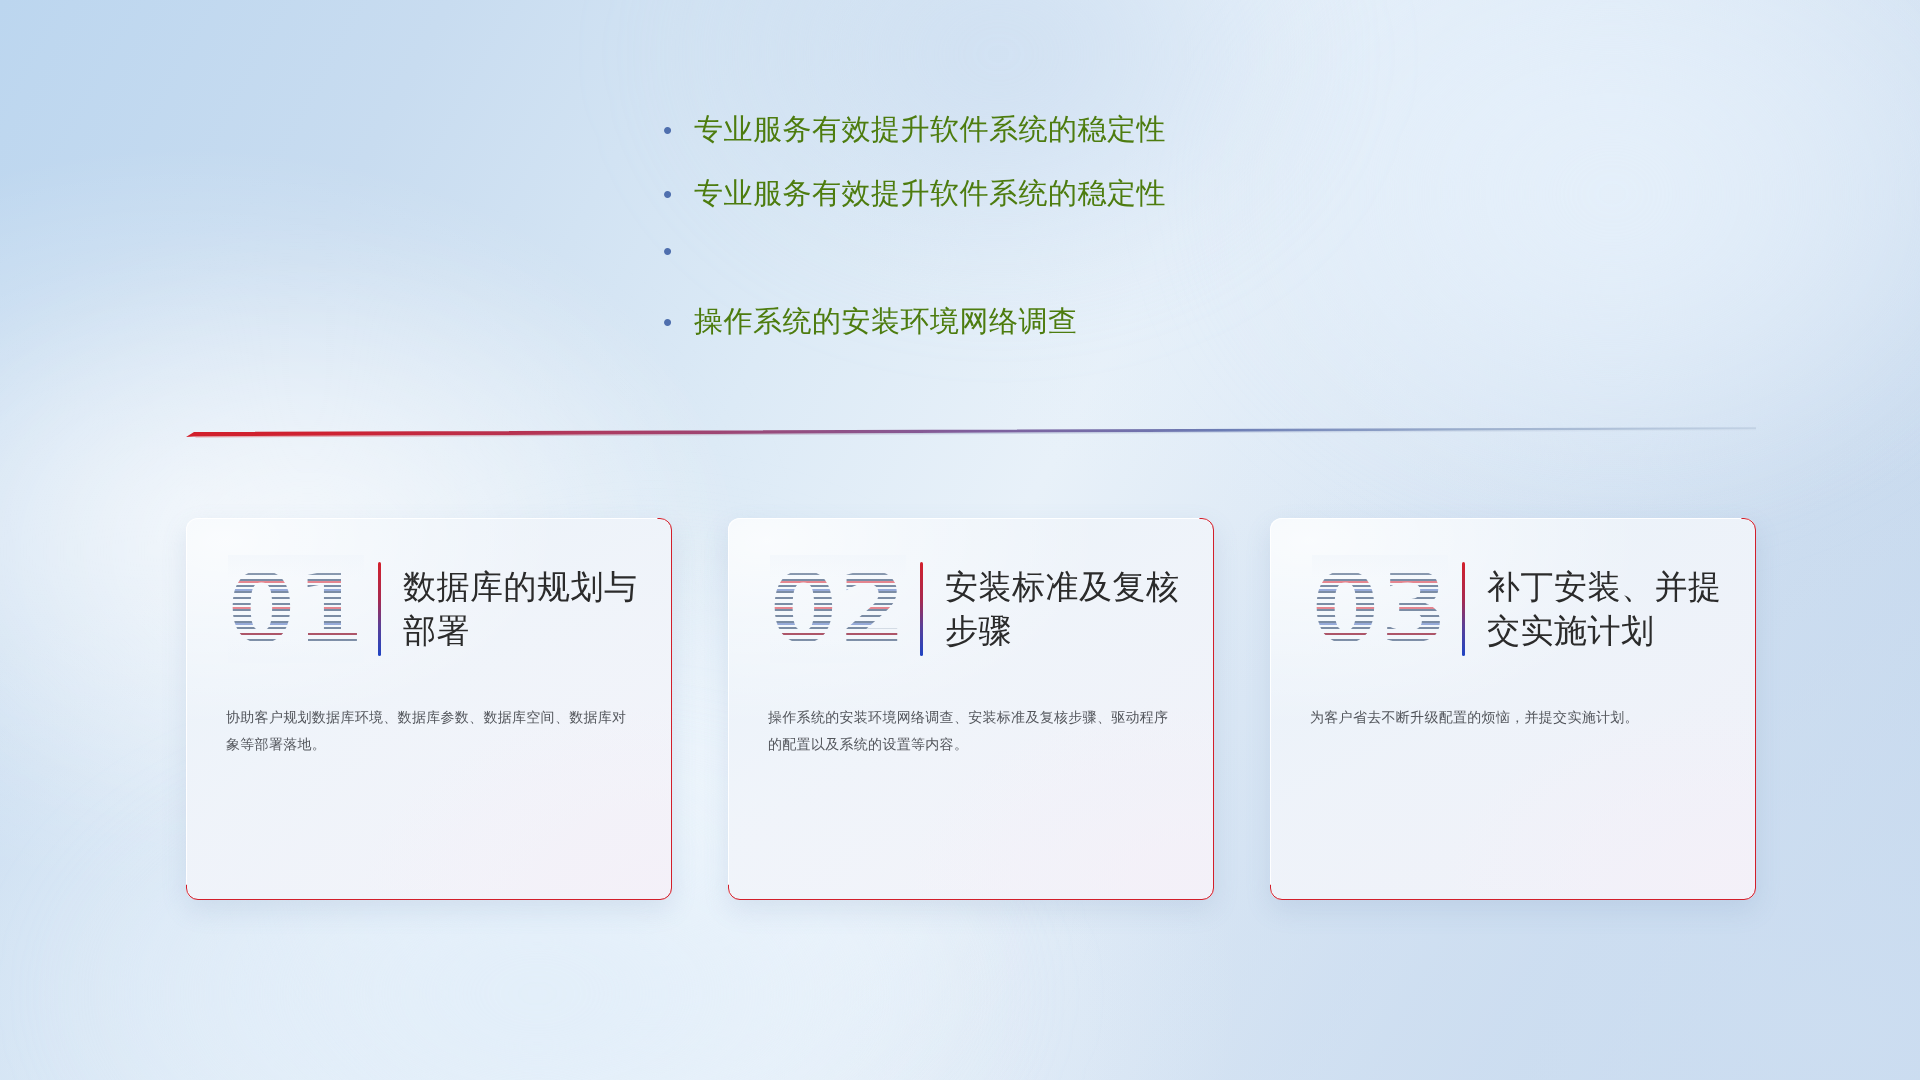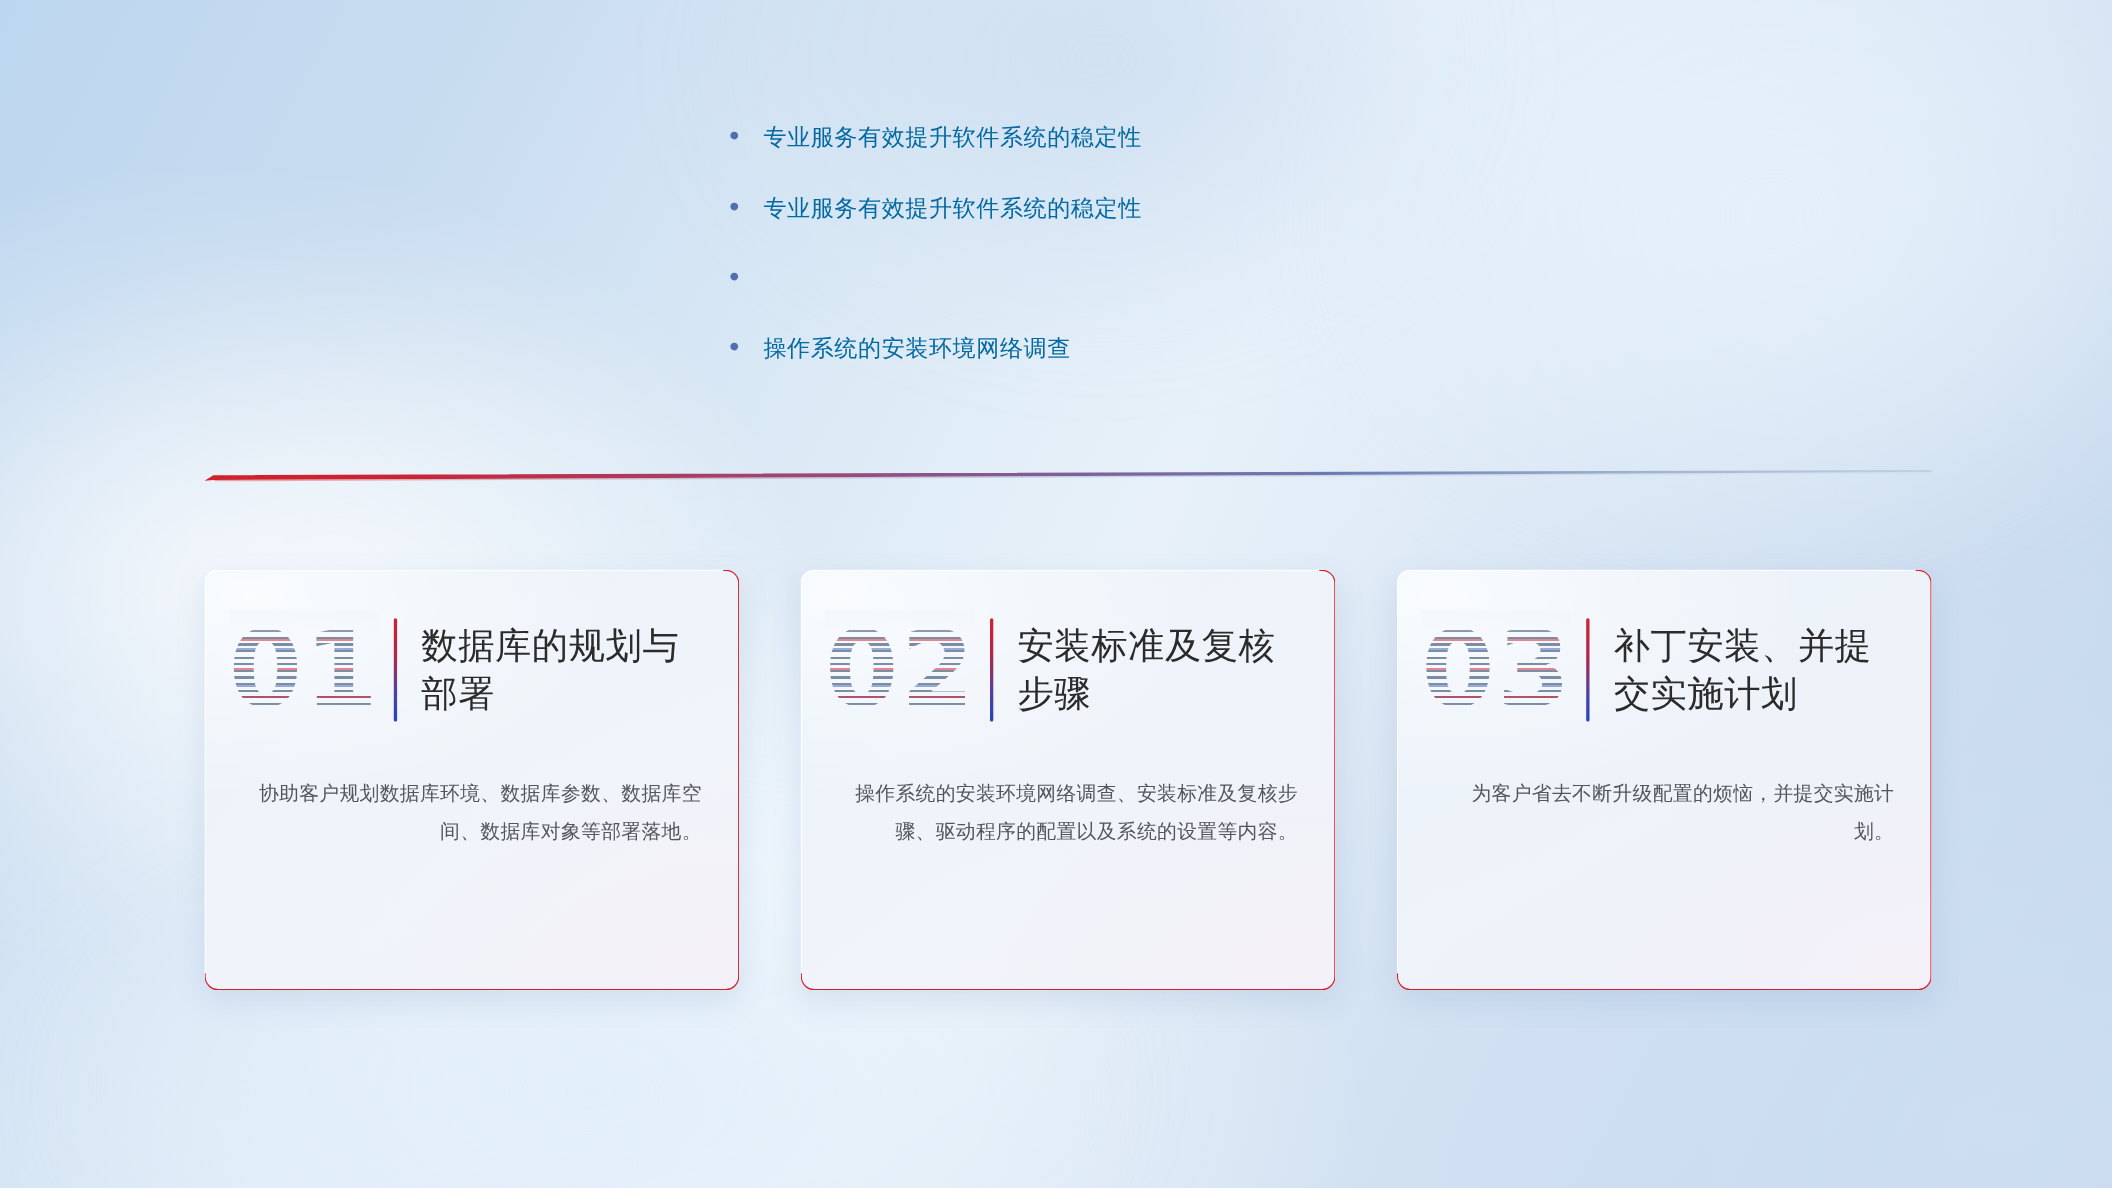--- a/index.html
+++ b/index.html
@@ -65,22 +65,22 @@
   .bullet-dot{
     width:34px;
     flex:0 0 34px;
     color:#4f6fae;
     font-size:26px;
     line-height:1;
     text-align:left;
     padding-left:3px;
   }
   .bullet-text{
-    font-size:21px;
-    color:#0369a1;
+    font-size:29px;
+    color:#4d7c0f;
     letter-spacing:0.5px;
     font-weight:400;
     white-space:nowrap;
   }
 
   
   .divider-wrap{
     position:absolute;
     left:186px; top:424px;
     width:1570px; height:20px;
@@ -137,21 +137,21 @@
       radial-gradient(540px 300px at 8% 6%, rgba(255,255,255,0.75), rgba(255,255,255,0) 62%),
       radial-gradient(420px 260px at 96% 96%, rgba(244,240,248,0.85), rgba(244,240,248,0) 70%);
   }
 
   .card-head{
     position:absolute;
     left:0; right:0; top:26px;
     height:130px;
     display:flex;
     align-items:center;
-    padding-left:22px;
+    padding-left:42px;
   }
   .num-box{
     position:relative;
     width:136px;
     height:108px;
     flex:0 0 136px;
     margin-right:8px;
   }
   .num-glyph{
     position:absolute;
@@ -210,25 +210,24 @@
     font-size:33px;
     line-height:1.34;
     color:#2b2b2b;
     letter-spacing:0.5px;
     font-weight:400;
     max-width:250px;
   }
   .card-body{
     position:absolute;
     left:40px; right:34px; top:186px;
-    font-size:18px;
+    font-size:14px;
     line-height:1.95;
     color:#53565c;
     letter-spacing:0.3px;
-    text-align:right;
   }
 </style>
 </head>
 <body>
 
 <div class="bg-root">
   <div class="bg-glow-a"></div>
   <div class="bg-glow-b"></div>
   <div class="bg-glow-c"></div>
   <div class="bg-glow-d"></div>

